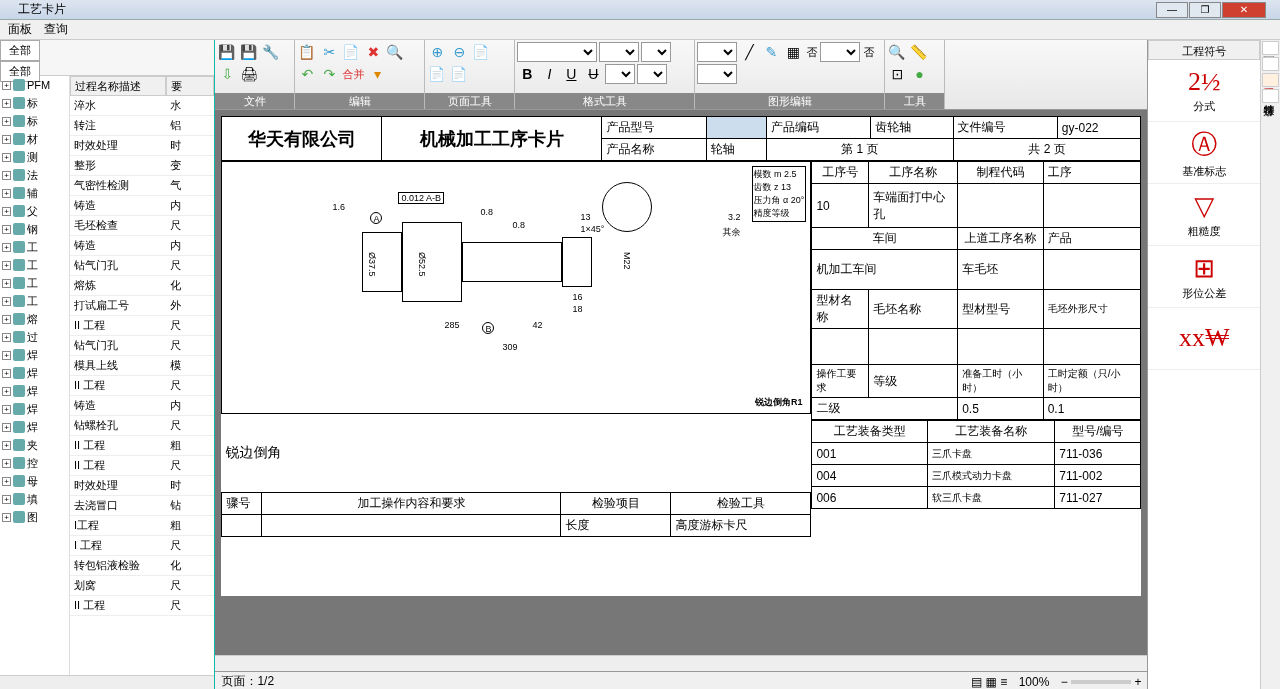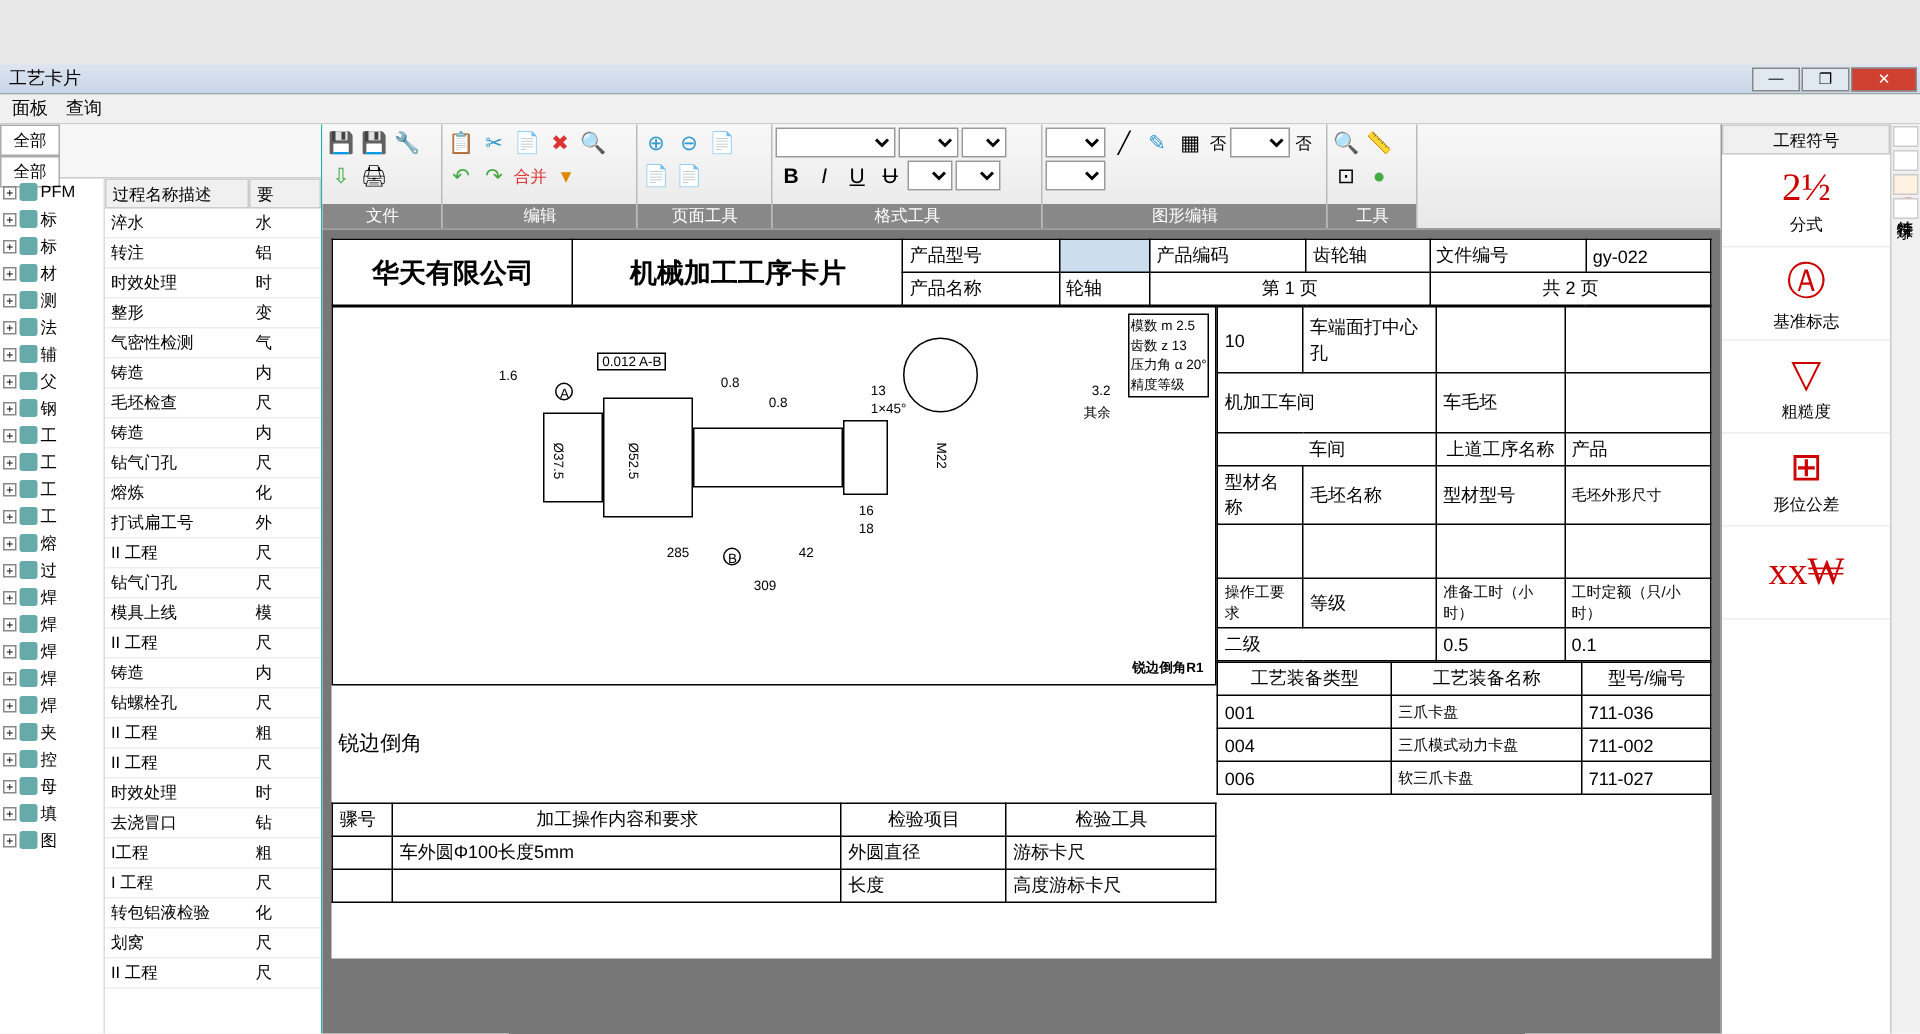--- a/index.html
+++ b/index.html
@@ -1,19 +1,19 @@
 <!DOCTYPE html>
 <html><head>
 <meta charset="utf-8">
 <style>
 * { box-sizing: border-box; margin: 0; padding: 0; font-family: "Microsoft YaHei", SimSun, sans-serif; }
 body { background: #e8e8e8; width: 1280px; height: 689px; overflow: hidden; font-size: 12px; }
 
 
-.titlebar { height: 20px; background: linear-gradient(#dde5f0,#c8d6e8); display: flex; align-items: center; justify-content: space-between; padding: 0 2px; border-bottom: 1px solid #9aa; margin-top: 43px; }
+.titlebar { height: 20px; background: linear-gradient(#dde5f0,#c8d6e8); display: flex; align-items: center; justify-content: space-between; padding: 0 14px; border-bottom: 1px solid #9aa; }
 .titlebar .left { display: flex; align-items: center; gap: 4px; padding-left: 4px; }
 .titlebar .ctrls { display: flex; }
 .titlebar .ctrls div { width: 32px; height: 16px; display: flex; align-items: center; justify-content: center; border: 1px solid #888; background: #e0e8f0; margin-left: 1px; font-size: 10px; }
 .titlebar .ctrls .close { background: #d04030; color: #fff; width: 44px; }
 
 
 .menubar { height: 20px; background: #f0f0f0; display: flex; align-items: center; padding: 0 8px; gap: 12px; border-bottom: 1px solid #ccc; }
 
 
 .main { height: 651px; display: flex; }
@@ -336,52 +336,52 @@
                   <tr>
                 <td style="width:40px">骤号</td>
                 <td style="text-align:center">加工操作内容和要求</td>
                 <td style="width:110px;text-align:center">检验项目</td>
                 <td style="width:140px;text-align:center">检验工具</td>
               </tr>
               </tbody>
                 <tbody id="op-rows">
                   <tr>
                     <td></td>
-                    <td>车外圆Φ100长度5mm</td>
-                    <td>外圆直径</td>
-                    <td>游标卡尺</td>
-                  </tr>
-                  <tr>
-                    <td></td>
                     <td></td>
                     <td>长度</td>
                     <td>高度游标卡尺</td>
                   </tr>
                 </tbody>
             </table>
           </div>
 
           <div style="flex:1">
             <table style="width:100%">
               <tbody>
+                  <tr>
+                    <td style="text-align:center">工序号</td>
+                    <td style="text-align:center">工序名称</td>
+                    <td style="text-align:center">制程代码</td>
+                    <td>工序</td>
+                  </tr>
               <tr style="height:44px">
                     <td>10</td>
                     <td>车端面打中心孔</td>
                     <td></td>
-                    <td></td>
-                  </tr>
-              <tr style="height:40px">
-                    <td colspan="2">机加工车间</td>
-                    <td>车毛坯</td>
                     <td></td>
                   </tr>
               <tr>
                     <td colspan="2" style="text-align:center">车间</td>
                     <td style="text-align:center">上道工序名称</td>
                     <td>产品</td>
+                  </tr>
+              <tr style="height:40px">
+                    <td colspan="2">机加工车间</td>
+                    <td>车毛坯</td>
+                    <td></td>
                   </tr>
               <tr>
                     <td>型材名称</td>
                     <td>毛坯名称</td>
                     <td>型材型号</td>
                     <td style="font-size:10px">毛坯外形尺寸</td>
                   </tr>
               <tr style="height:36px">
                     <td></td>
                     <td></td>

